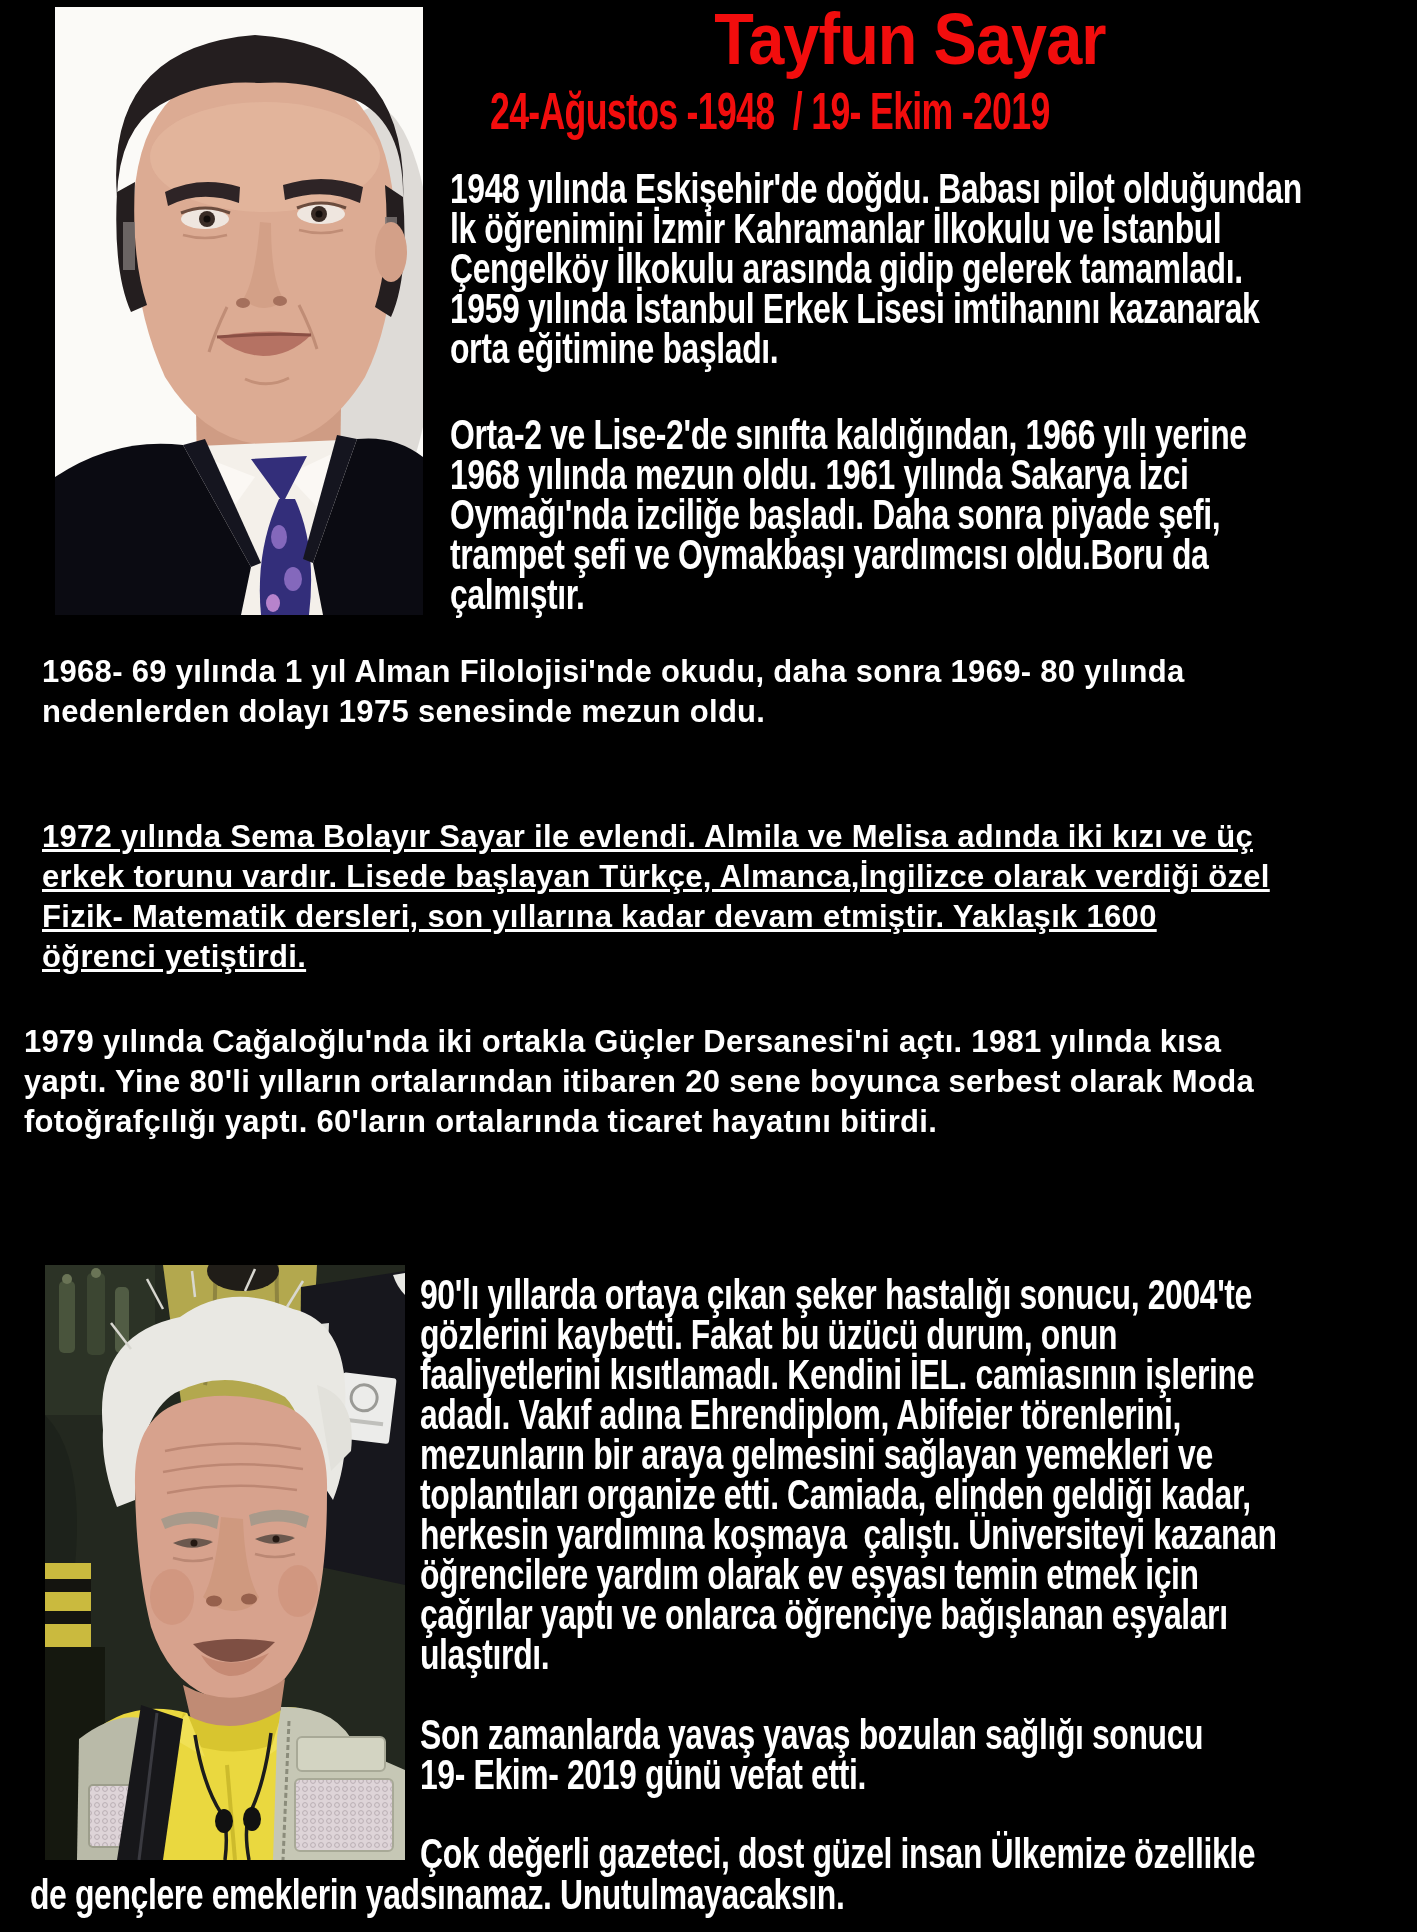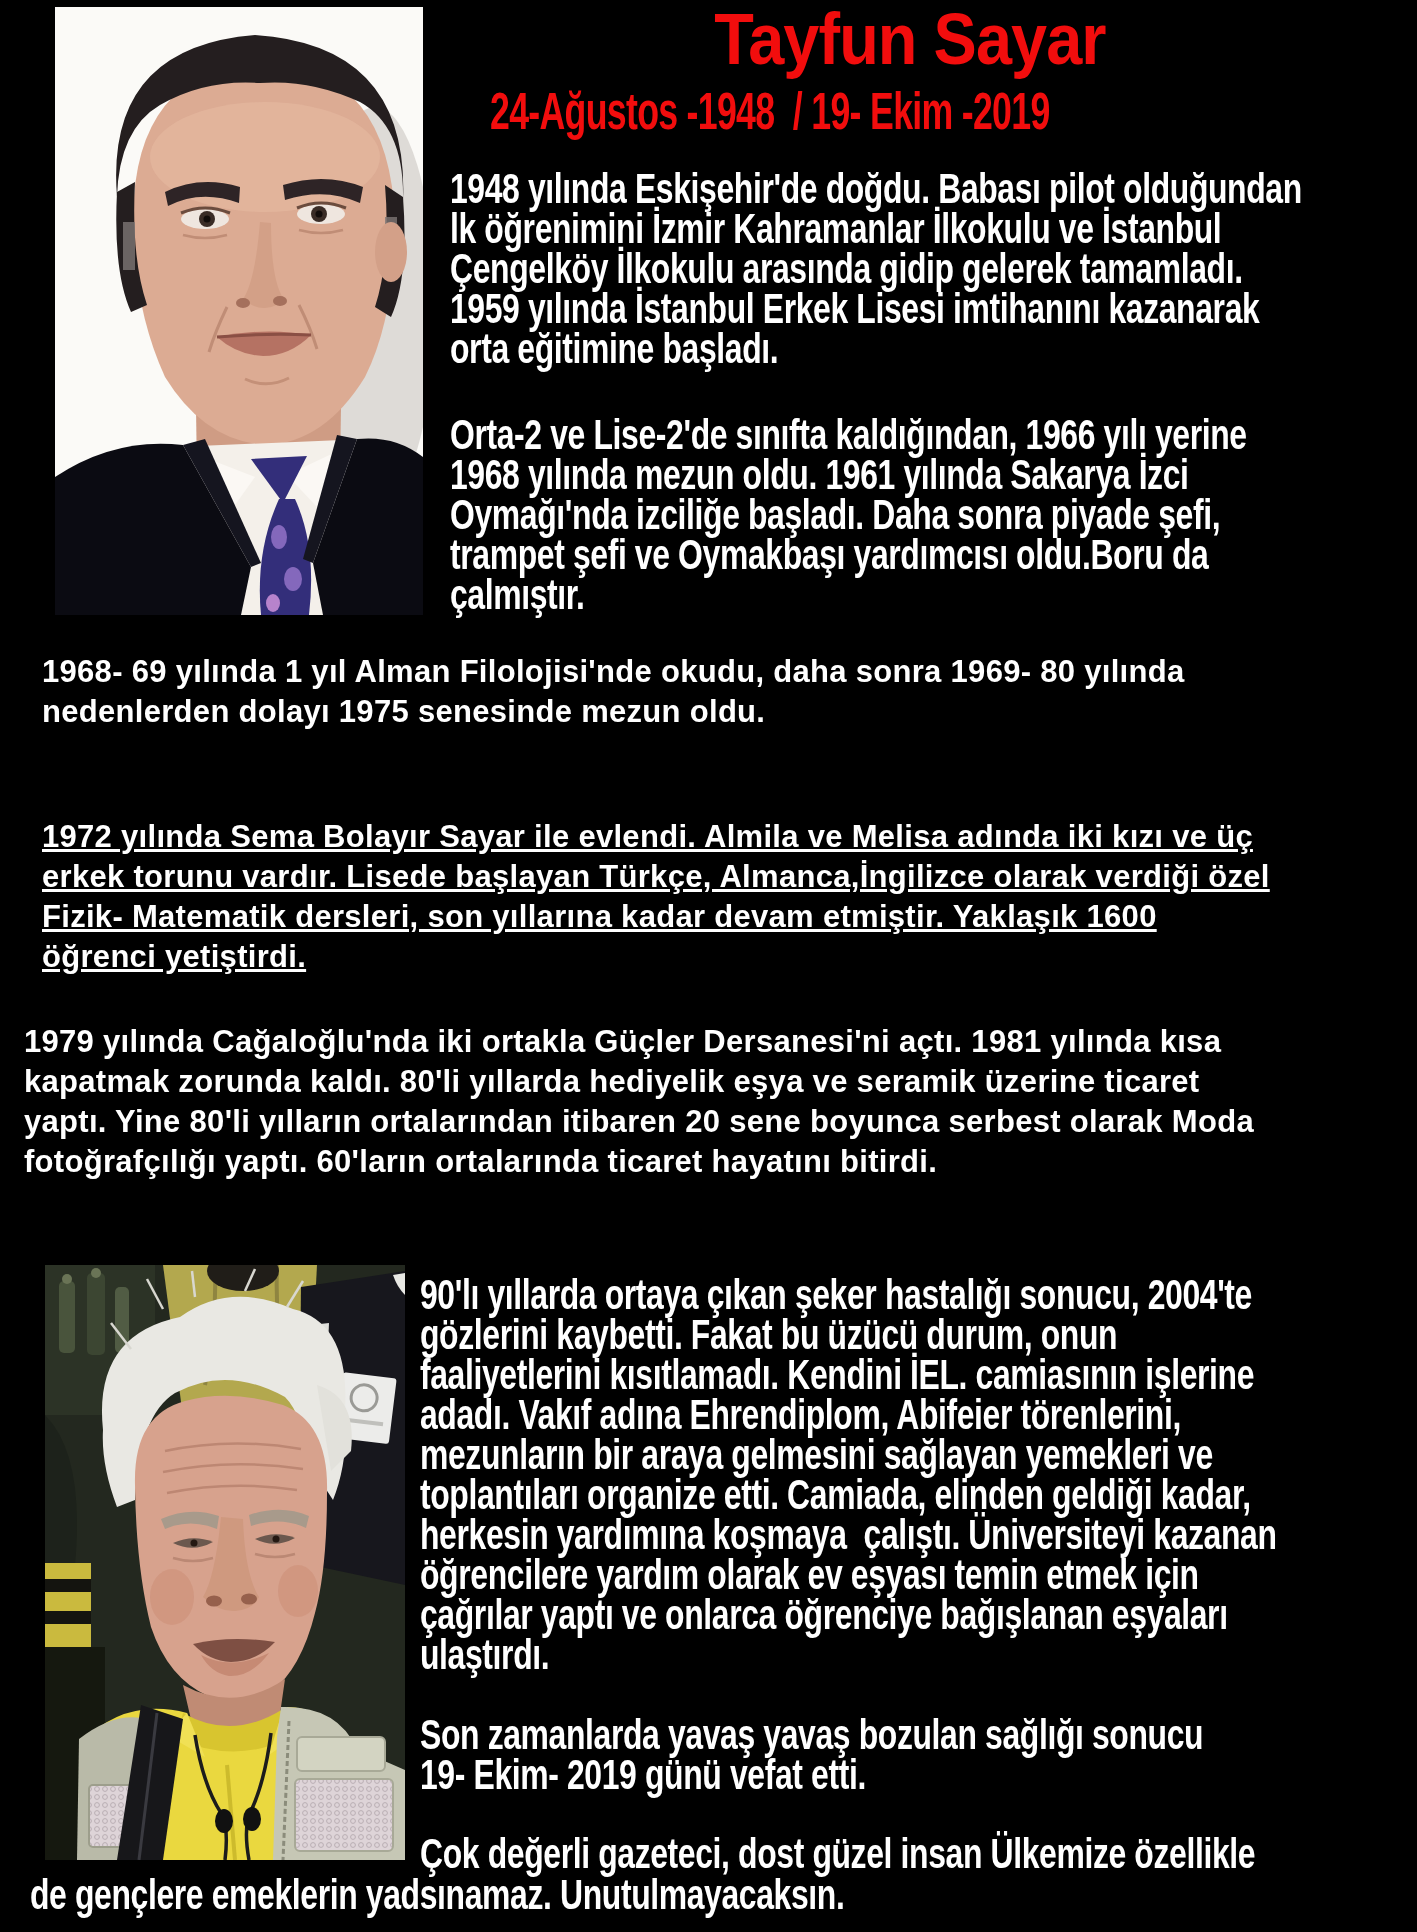--- a/index.html
+++ b/index.html
@@ -146,21 +146,20 @@
 
 <div class="abs para wide-text p4">
   <div class="line">1972 yılında Sema Bolayır Sayar ile evlendi. Almila ve Melisa adında iki kızı ve üç</div>
   <div class="line">erkek torunu vardır. Lisede başlayan Türkçe, Almanca,İngilizce olarak verdiği özel</div>
   <div class="line">Fizik- Matematik dersleri, son yıllarına kadar devam etmiştir. Yaklaşık 1600</div>
   <div class="line">öğrenci yetiştirdi.</div>
 </div>
 
 <div class="abs para wide-text p5">
   <div class="line">1979 yılında Cağaloğlu'nda iki ortakla Güçler Dersanesi'ni açtı. 1981 yılında kısa</div>
-  <div class="line">kapatmak zorunda kaldı. 80'li yıllarda hediyelik eşya ve seramik üzerine ticaret</div>
   <div class="line">yaptı. Yine 80'li yılların ortalarından itibaren 20 sene boyunca serbest olarak Moda</div>
   <div class="line">fotoğrafçılığı yaptı. 60'ların ortalarında ticaret hayatını bitirdi.</div>
 </div>
 
 <div class="abs photo2">
   <svg width="360" height="595" viewBox="0 0 360 595">
     <defs>
       <pattern id="mesh" width="8" height="8" patternUnits="userSpaceOnUse">
         <rect width="8" height="8" fill="#ded4d8"></rect>
         <circle cx="4" cy="4" r="2.4" fill="none" stroke="#b9aeb3" stroke-width="1"></circle>

